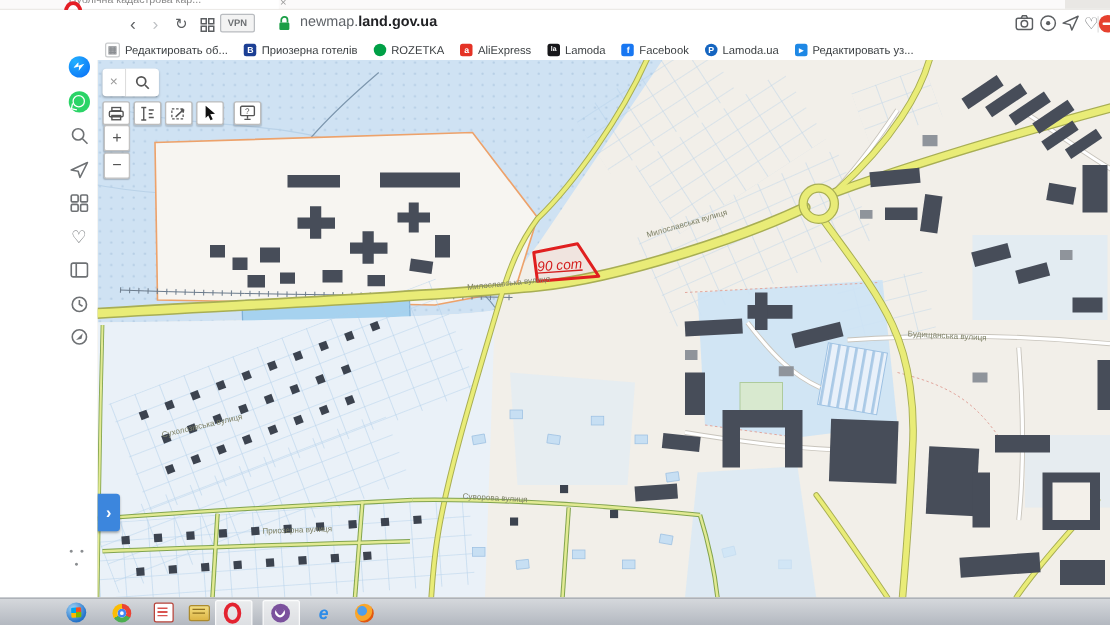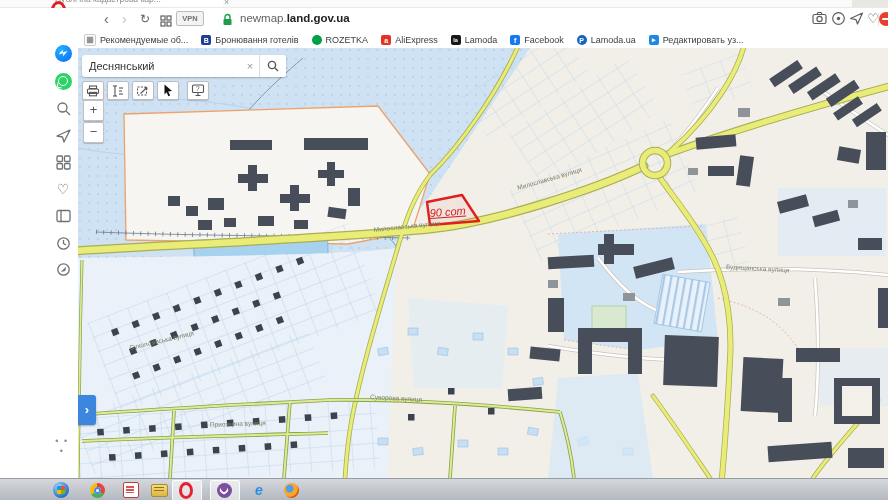--- a/index.html
+++ b/index.html
@@ -150,25 +150,25 @@
         </svg>
     </span>
     <span class="tr-icn heartg" style="left:865px;">♡</span>
     <span class="sep" style="left:878px;top:5px;"></span>
     <span class="redbadge"></span>
   </div>
 
   <div class="bookmarks">
     <span class="bm">
         <span class="fav f-grid">▦</span>
-        <span>Рекомендуемые об...</span>
+        <span>Редактировать об...</span>
       </span>
     <span class="bm">
         <span class="fav f-book">B</span>
-        <span>Бронювання готелів</span>
+        <span>Приозерна готелів</span>
       </span>
     <span class="bm">
         <span class="fav f-roz"></span>
         <span>ROZETKA</span>
       </span>
     <span class="bm">
         <span class="fav f-ali">a</span>
         <span>AliExpress</span>
       </span>
     <span class="bm">
@@ -523,21 +523,20 @@
         <text x="440" y="142" transform="rotate(-16 440 142)">Милославська вулиця</text>
         <text x="648" y="221" transform="rotate(3 648 221)">Будищанська вулиця</text>
         <text x="292" y="351" transform="rotate(3 292 351)">Суворова вулиця</text>
         <text x="52" y="302" transform="rotate(-13 52 302)">Сухолозівська вулиця</text>
         <text x="132" y="379" transform="rotate(-2 132 379)">Приозерна вулиця</text>
       </g>
     </svg>
 
     
     <div class="searchbox">
-      <input type="text" value="Деснянський" style="">
       <span class="sb-clear">×</span>
       <span class="sb-btn">
         <svg width="12" height="12" viewBox="0 0 12 12">
             <circle cx="5" cy="5" r="3.6" fill="none" stroke="#555" stroke-width="1.4"></circle>
             <line x1="8" y1="8" x2="11" y2="11" stroke="#555" stroke-width="1.4"></line>
           </svg>
       </span>
     </div>
 
     <div class="toolrow">

